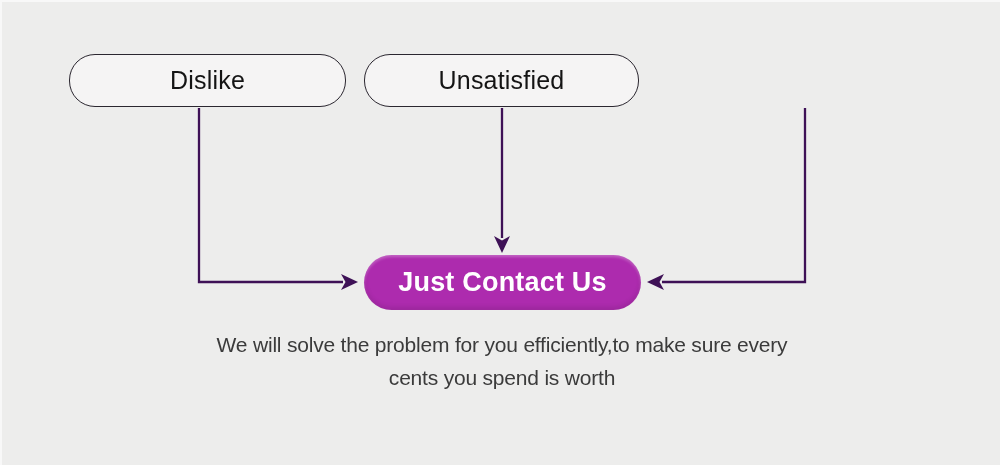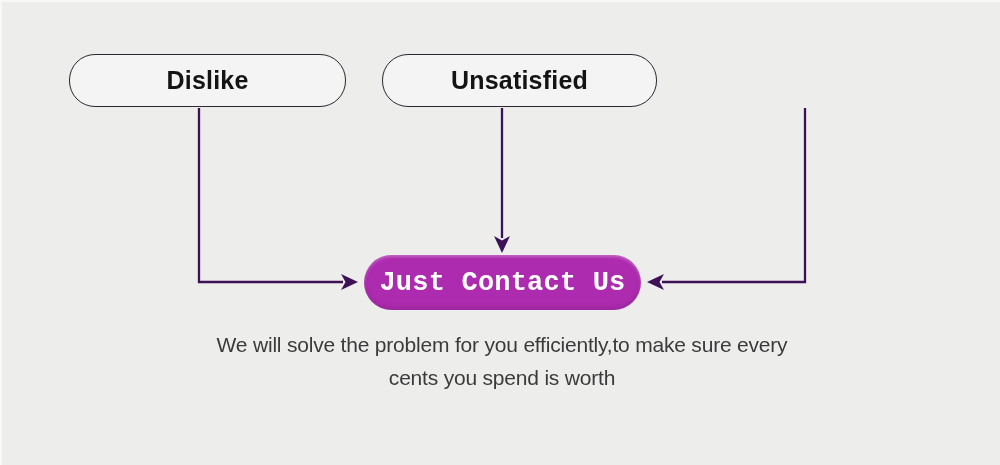--- a/index.html
+++ b/index.html
@@ -32,27 +32,27 @@
     box-sizing: border-box;
     background: #f5f4f4;
     border: 1.6px solid #2b2730;
     border-radius: 26px;
     display: flex;
     align-items: center;
     justify-content: center;
   }
   .pill .pill-label {
     font-size: 25px;
-    font-weight: 700;
+    font-weight: 400;
     color: #141414;
     letter-spacing: 0.2px;
     white-space: nowrap;
   }
   #node-dislike   { left: 67px;  width: 277px; }
-  #node-unsatisfied { left: 380px; width: 275px; }
+  #node-unsatisfied { left: 362px; width: 275px; }
   #node-quality   { left: 657px; width: 276px; }
   #node-contact {
     position: absolute;
     left: 362px;
     top: 253px;
     width: 277px;
     height: 55px;
     background: #ad2bae;
     border-radius: 28px;
     display: flex;
@@ -60,21 +60,20 @@
     justify-content: center;
     box-shadow: inset 0 2px 3px rgba(255,255,255,0.28), inset 0 -3px 5px rgba(0,0,0,0.10);
     cursor: pointer;
   }
   #node-contact .contact-label {
     font-size: 27px;
     font-weight: 700;
     color: #ffffff;
     letter-spacing: 0.2px;
     white-space: nowrap;
-    font-family: Liberation Mono, monospace;
   }
   #caption {
     position: absolute;
     top: 326px;
     left: 0;
     width: 1000px;
     text-align: center;
     color: #3b3b3b;
     font-size: 21px;
     line-height: 33px;

